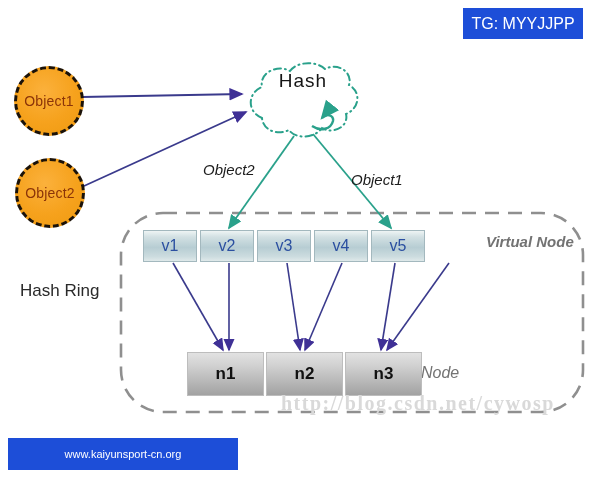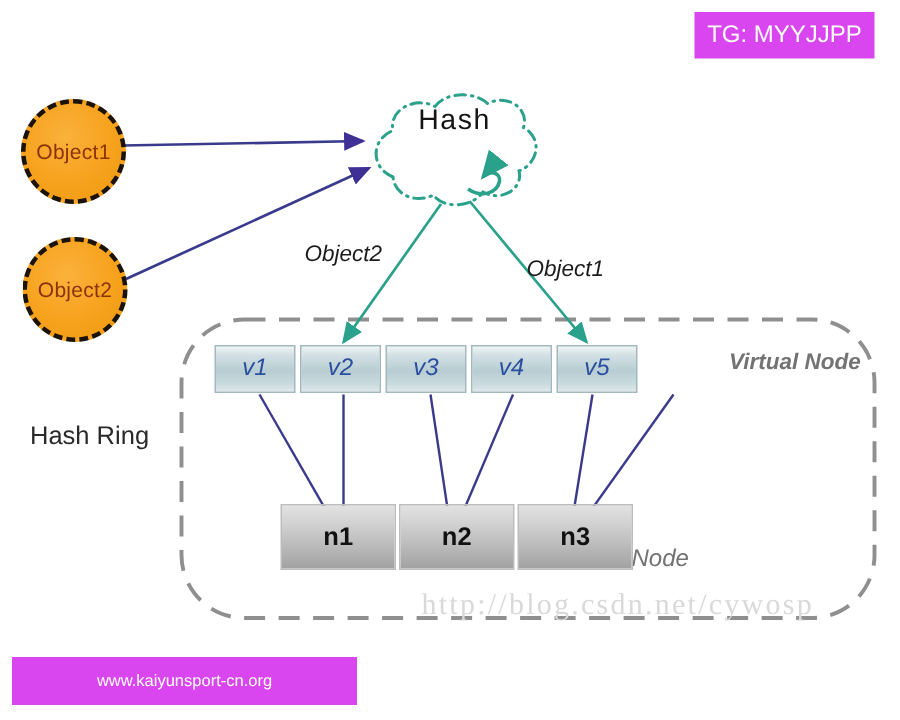--- a/index.html
+++ b/index.html
@@ -25,39 +25,39 @@
   #map-obj1{left:351px;top:171px;}
 
   
   .ring-lbl{position:absolute;left:20px;top:281px;font-size:17px;color:#2a2a2a;}
 
   
   .vrow{position:absolute;left:143px;top:230px;display:flex;gap:3px;}
   .vcell{width:52px;height:30px;display:flex;align-items:center;justify-content:center;
     background:linear-gradient(180deg,#eef4f4 0%,#d2e0e3 20%,#b7cdd3 55%,#ccdcdf 85%,#dfe9ea 100%);
     border:1px solid #a3b8be;}
-  .vcell span{font-style:italic;font-size:16px;color:#2b4fa0;}
+  .vcell span{font-size:16px;color:#2b4fa0;}
   .vnode-lbl{position:absolute;left:486px;top:233px;font-weight:bold;font-style:italic;
     font-size:15px;color:#737373;}
 
   
-  .nrow{position:absolute;left:187px;top:336px;display:flex;gap:2px;z-index:2;justify-content:flex-end;}
+  .nrow{position:absolute;left:187px;top:352px;display:flex;gap:2px;z-index:2;justify-content:flex-end;}
   .ncell{width:75px;height:42px;display:flex;align-items:center;justify-content:center;
     background:linear-gradient(180deg,#e2e2e2 0%,#d2d2d2 28%,#bdbdbd 60%,#a2a2a2 100%);
     border:1px solid #bdbdbd;}
   .ncell span{font-weight:bold;font-size:17px;color:#111;}
   .node-lbl{position:absolute;left:421px;top:364px;font-weight:normal;font-style:italic;
     font-size:16px;color:#737373;}
 
   
   .watermark{position:absolute;left:281px;top:392px;font-family:"Liberation Serif",serif;
-    font-size:20px;letter-spacing:1.5px;color:#d9d9d9;z-index:3;white-space:nowrap;}
+    font-size:20px;letter-spacing:1.5px;color:#d9d9d9;z-index:3;white-space:nowrap;font-weight:bold;}
 
   
-  .badge{position:absolute;background:#d946ef;color:#fff;display:flex;align-items:center;
+  .badge{position:absolute;background:#1d4ed8;color:#fff;display:flex;align-items:center;
     justify-content:center;z-index:5;}
   #badge-tg{left:463px;top:8px;width:120px;height:31px;font-size:16px;}
   #badge-site{left:8px;top:438px;width:230px;height:32px;font-size:11px;}
 </style>
 </head>
 <body>
 
 <div class="canvas">
 
   <svg class="layer" viewBox="0 0 600 480" xmlns="http://www.w3.org/2000/svg">

